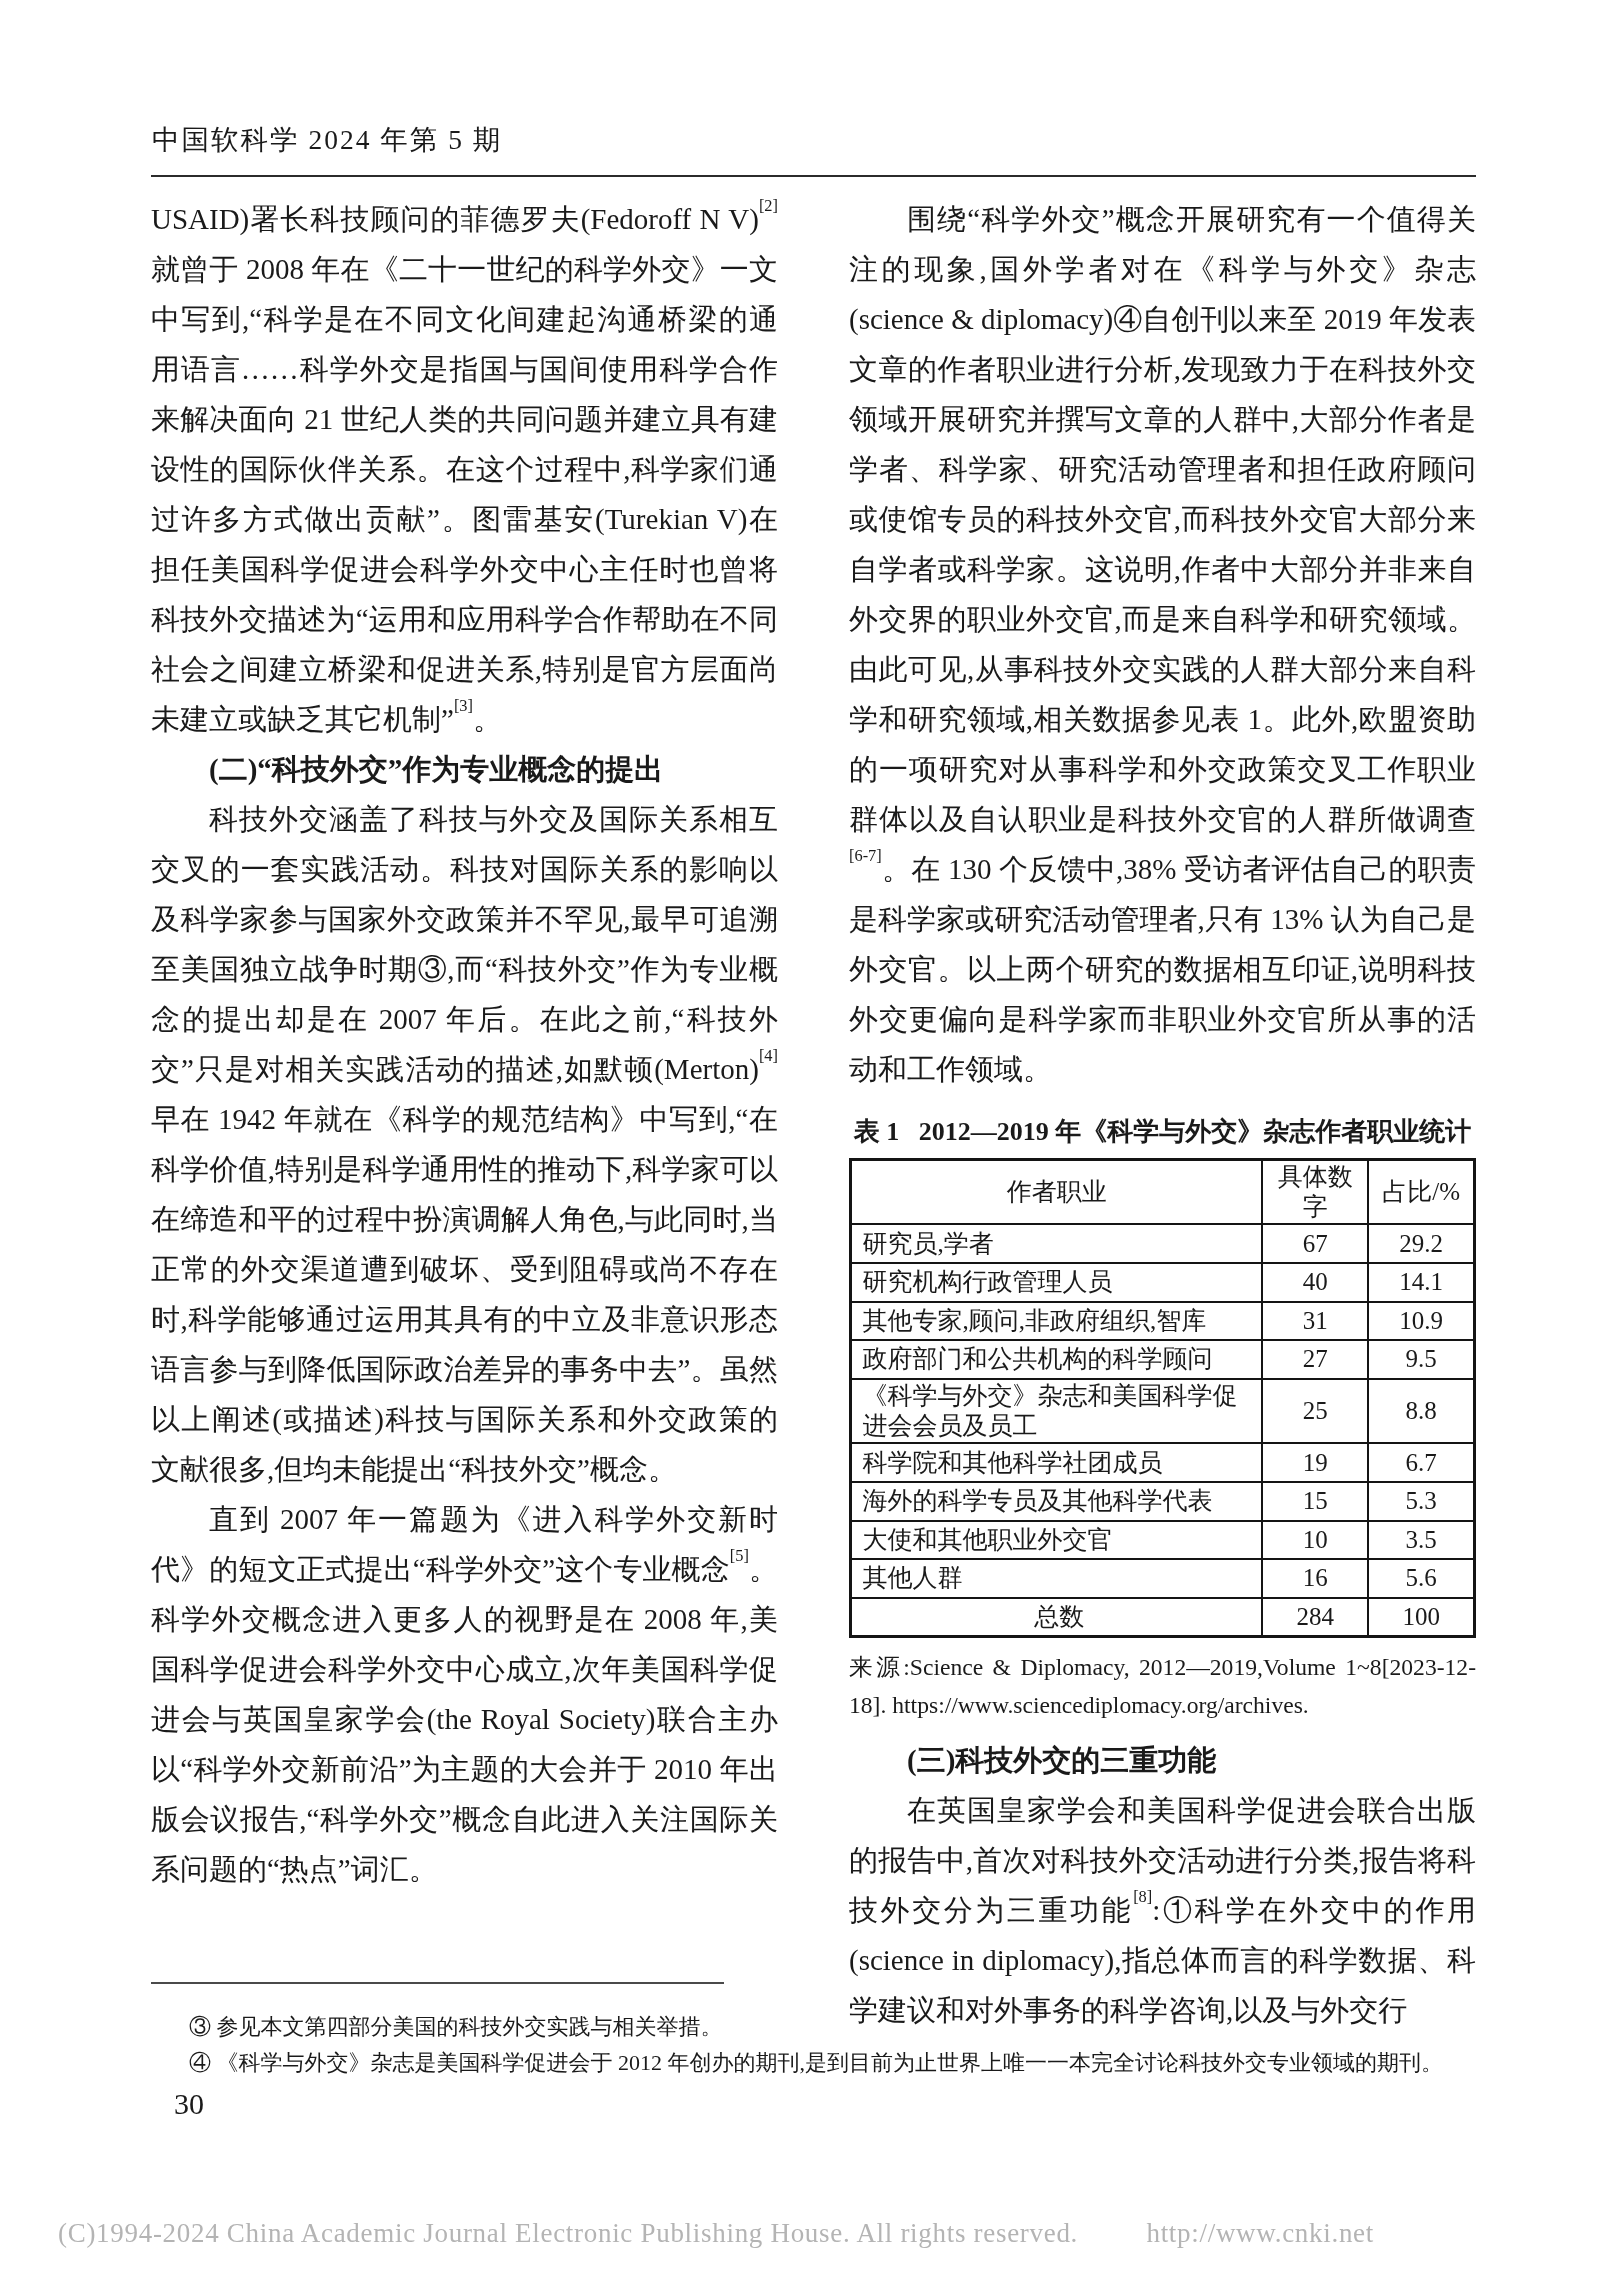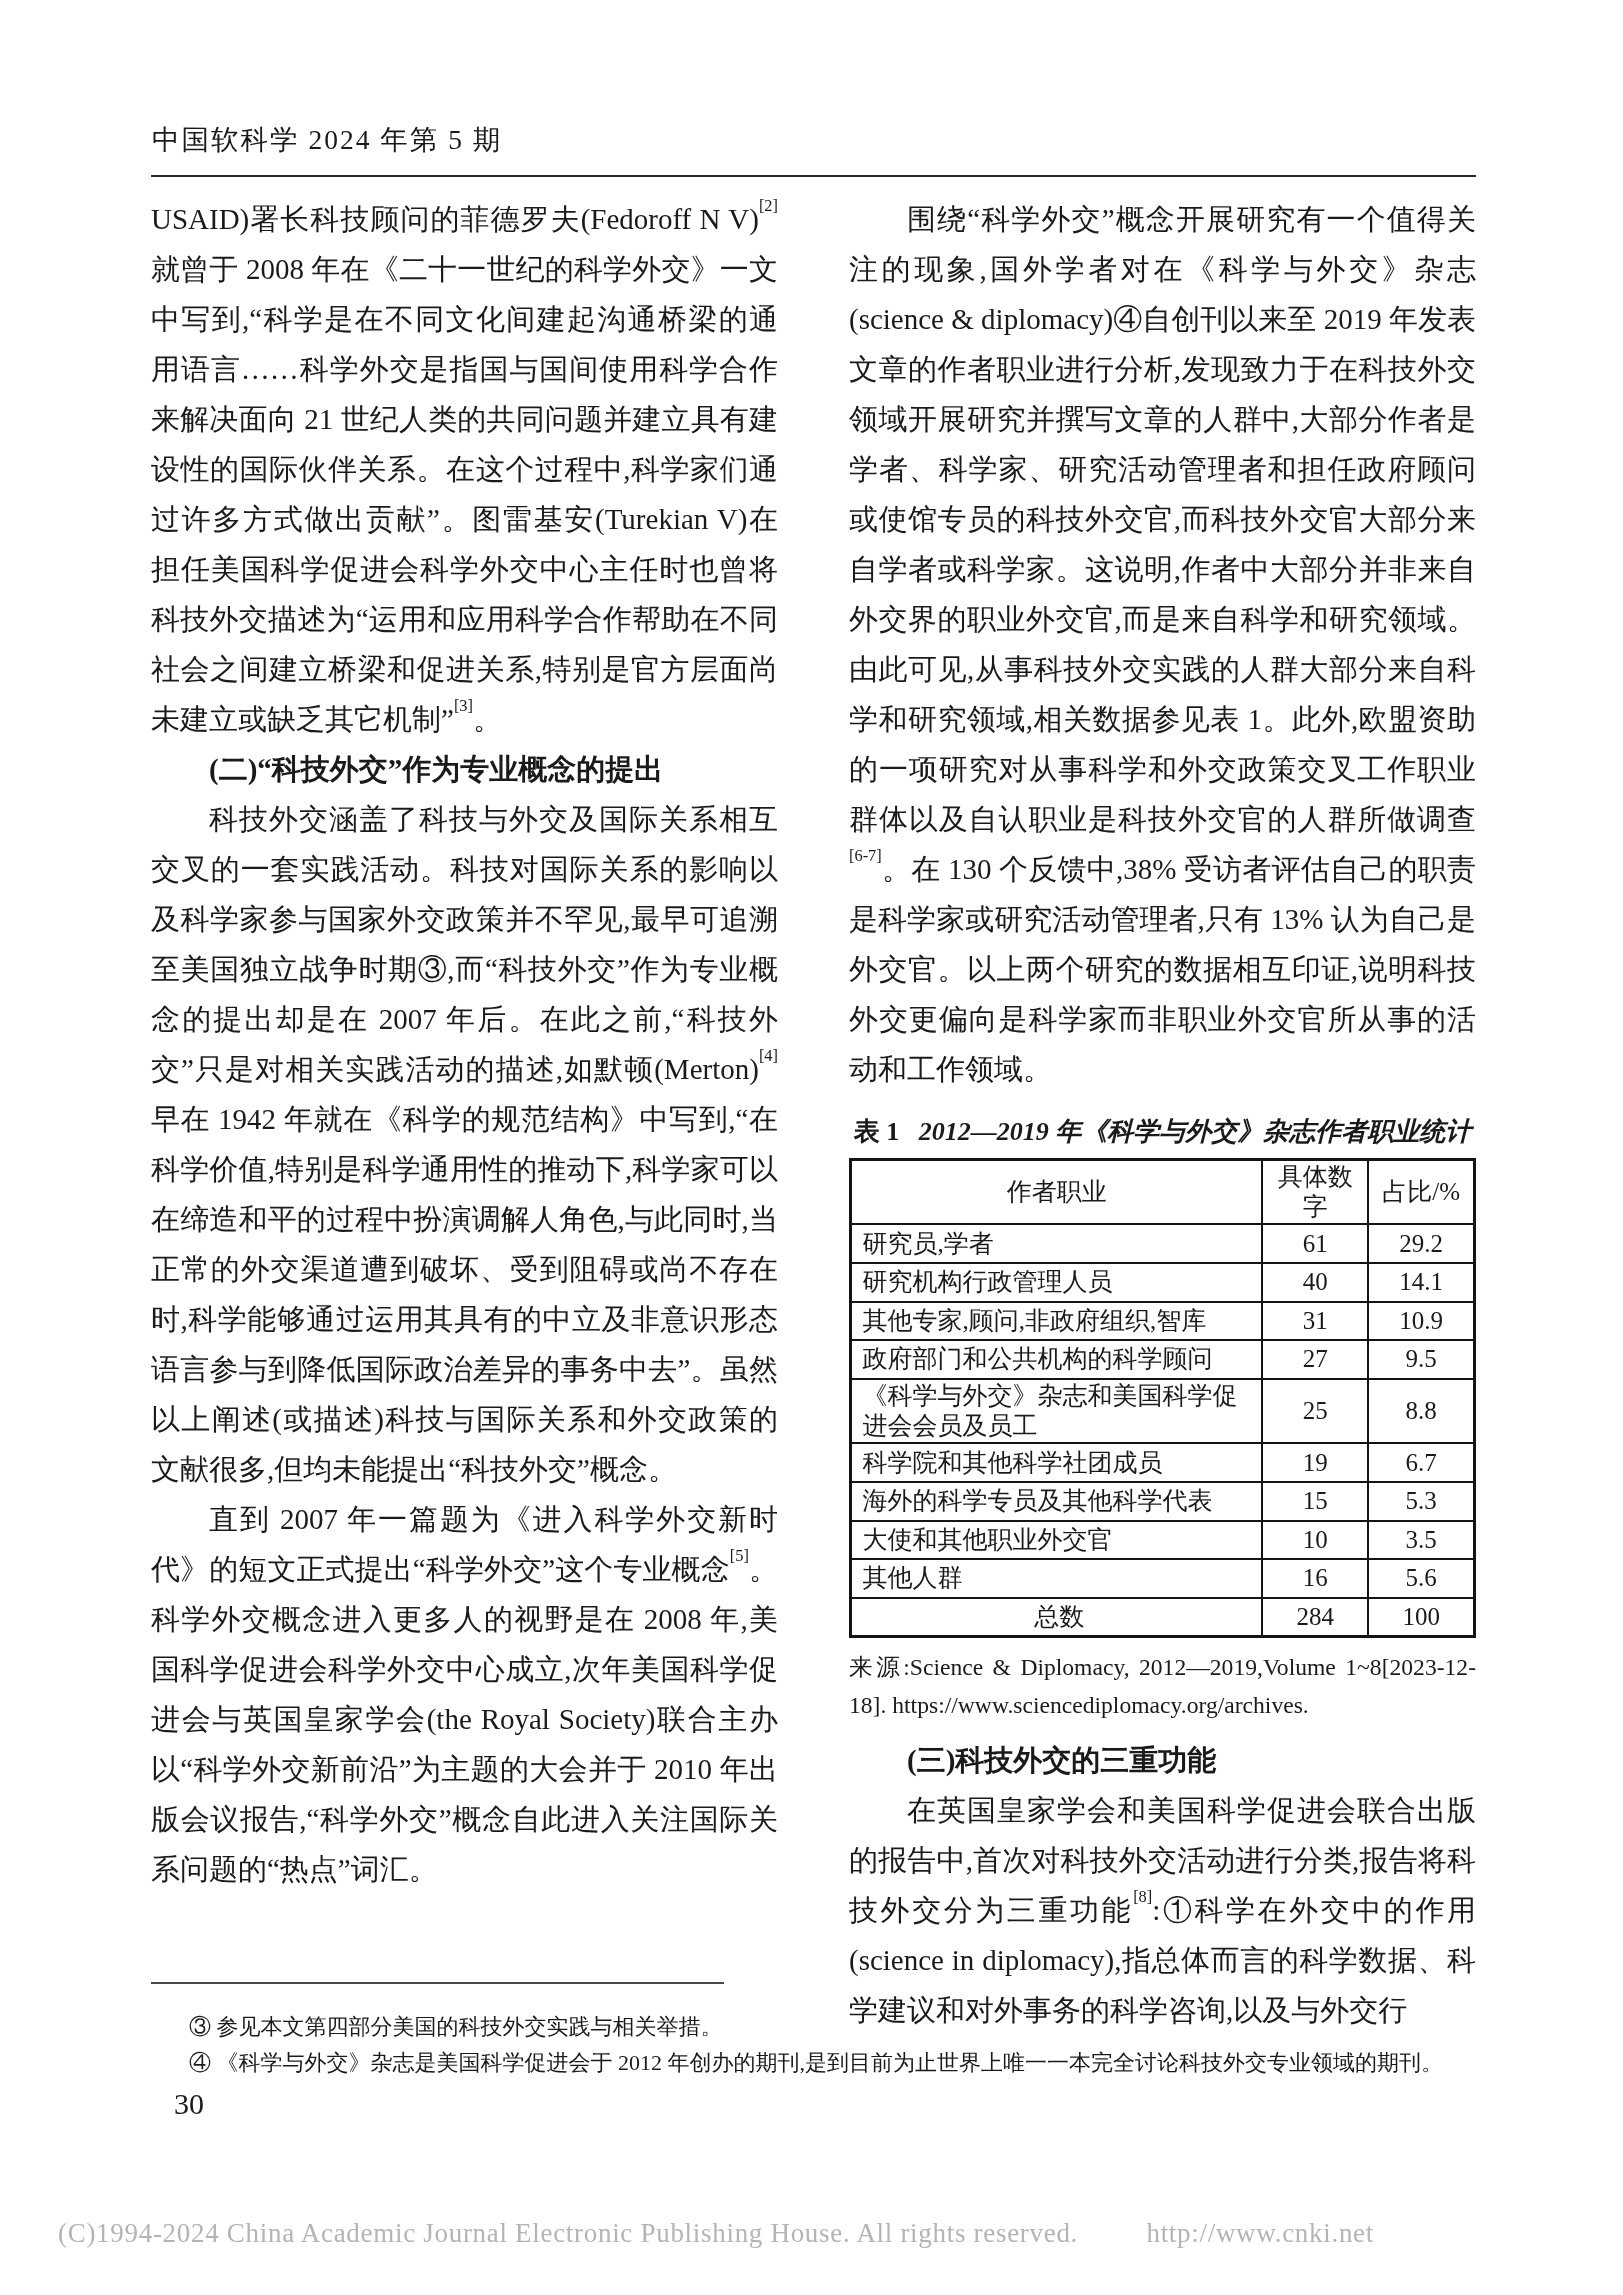--- a/index.html
+++ b/index.html
@@ -11,21 +11,21 @@
   .header{position:absolute;left:152px;top:122px;font-size:27.5px;letter-spacing:2px;}
   .header-rule{position:absolute;left:151px;top:175px;width:1325px;border-top:2.6px solid #2b2b2b;}
   .col{position:absolute;top:194px;width:627px;}
   .col-left{left:151px;}
   .col-right{left:849px;}
   p.body-text{margin:0;font-size:29px;line-height:50px;text-align:justify;text-indent:2em;}
   p.no-indent{text-indent:0;}
   p.heading{font-weight:bold;text-align:left;}
   sup{font-size:16.4px;line-height:0;position:relative;top:-0.45em;letter-spacing:0;}
   .table-title{margin-top:19.6px;font-size:26px;font-weight:bold;text-align:center;line-height:35px;}
-  .tt-gap{margin-left:19.6px;font-style:italic;}
+  .tt-gap{margin-left:19.6px;}
   table.authors-table{width:100%;margin-top:9.2px;border-collapse:collapse;border:3.3px solid #141414;font-size:25px;table-layout:fixed;}
   .authors-table col.c1{width:66%;}
   .authors-table col.c2{width:17%;}
   .authors-table col.c3{width:17%;}
   .authors-table th,.authors-table td{border:2px solid #141414;padding:1.3px 5.2px;line-height:30px;height:34px;}
   .authors-table th{font-weight:normal;text-align:center;}
   .authors-table td.occ{text-align:left;padding-left:10.5px;}
   .authors-table td.num{text-align:center;}
   .authors-table tr.total td.occ{text-align:center;}
   p.table-source{margin:9.2px 0 0;font-size:23.6px;line-height:38px;text-align:justify;text-indent:0;}
@@ -68,21 +68,21 @@
       <thead>
         <tr>
           <th>作者职业</th>
           <th>具体数字</th>
           <th>占比/%</th>
         </tr>
       </thead>
       <tbody>
         <tr>
           <td class="occ">研究员,学者</td>
-          <td class="num">61</td>
+          <td class="num">67</td>
           <td class="num">29.2</td>
         </tr>
         <tr>
           <td class="occ">研究机构行政管理人员</td>
           <td class="num">40</td>
           <td class="num">14.1</td>
         </tr>
         <tr>
           <td class="occ">其他专家,顾问,非政府组织,智库</td>
           <td class="num">31</td>

